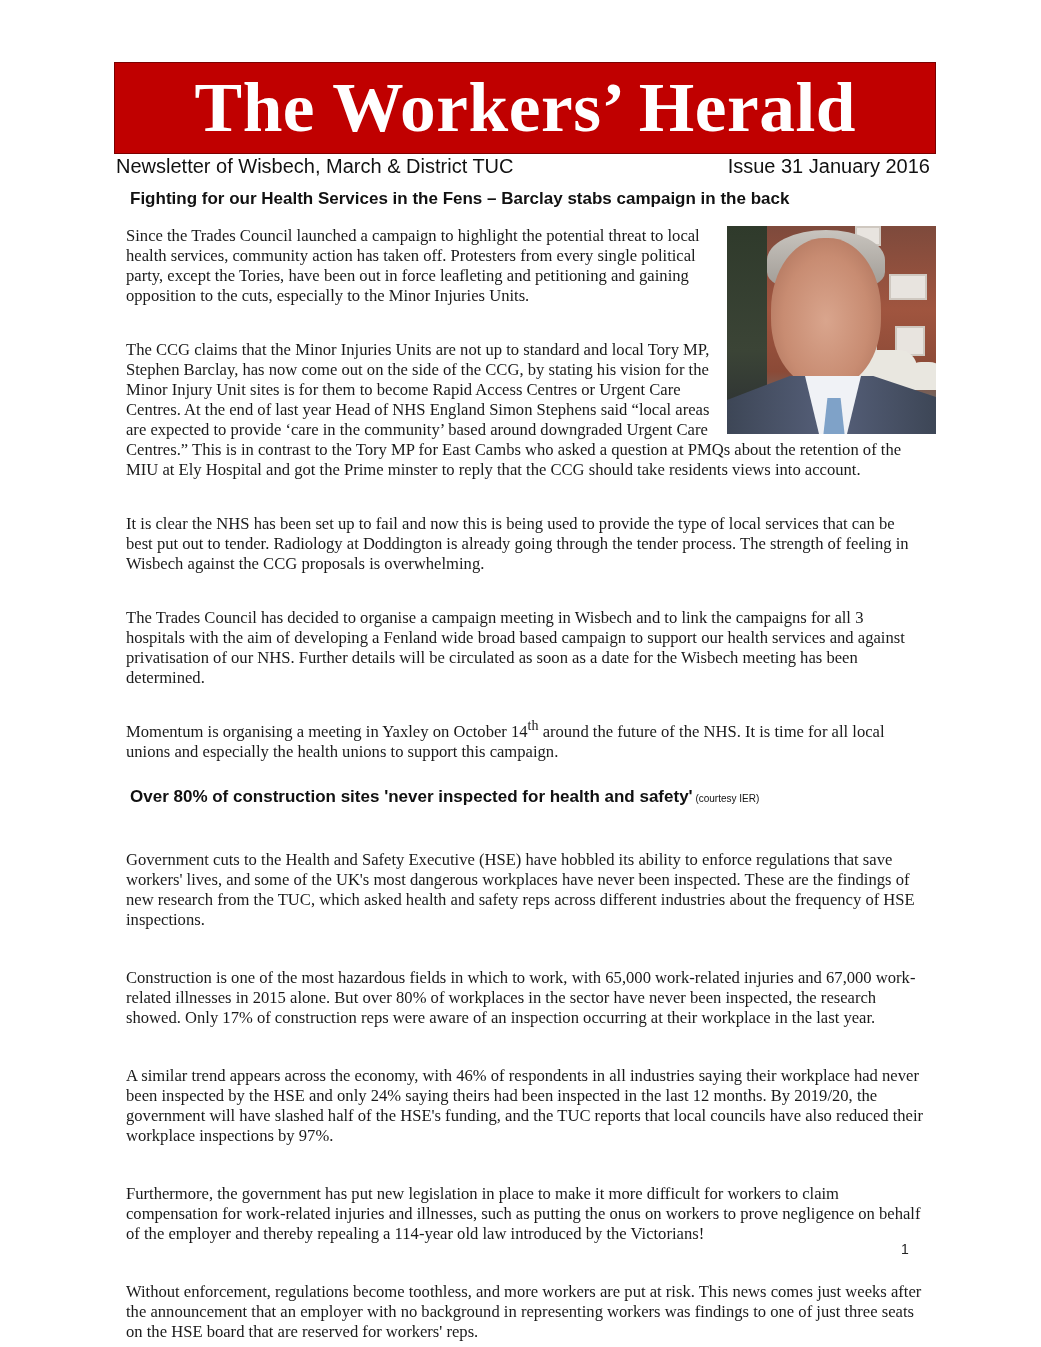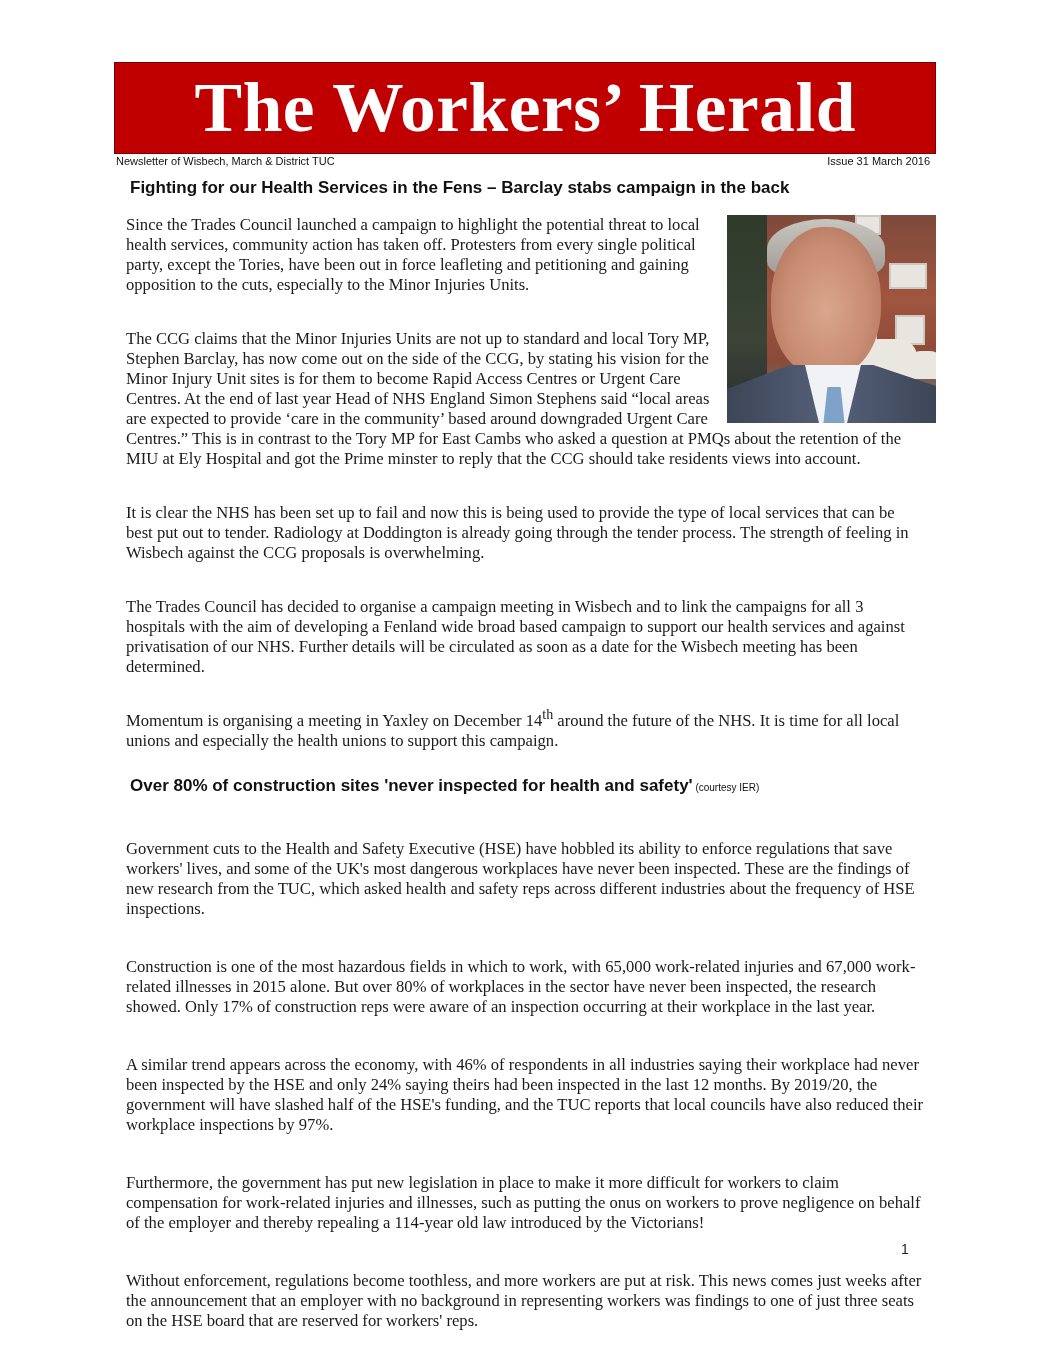--- a/index.html
+++ b/index.html
@@ -9,21 +9,21 @@
     background: #c00000; border: 1px solid #7a0000; height: 90px;
     display: flex; align-items: center; justify-content: center;
   }
   .masthead-title {
     font-family: "Liberation Serif", serif; font-weight: bold;
     color: #ffffff; font-size: 70px; letter-spacing: 0.5px; line-height: 1;
     transform: scaleX(1.02);
   }
   .subline {
     display: flex; justify-content: space-between;
-    font-family: "Liberation Sans", sans-serif; font-size: 11px; color: #111;
+    font-family: "Liberation Sans", sans-serif; font-size: 20px; color: #111;
     margin-top: 1px; padding: 0 6px 0 2px;
   }
   h2 {
     font-family: "Liberation Sans", sans-serif; font-weight: bold;
     font-size: 17px; color: #111; margin: 16px; line-height: 22px;
   }
   .credit { font-weight: normal; font-size: 10px; }
   p {
     font-family: Liberation Serif, serif; font-size: 16.6px; line-height: 20px;
     color: #1a1a1a; margin: 12px;
@@ -58,21 +58,21 @@
 </head>
 <body>
 
 <div class="page">
 
   <div class="masthead">
     <div class="masthead-title">The Workers’ Herald</div>
   </div>
   <div class="subline">
     <span>Newsletter of Wisbech, March &amp; District TUC</span>
-    <span>Issue 31 March 2016</span>
+    <span>Issue 31 January 2016</span>
   </div>
 
   <h2 class="h1-article">Fighting for our Health Services in the Fens – Barclay stabs campaign in the back</h2>
 
   <div class="article-body">
     <div class="photo" title="Photo of Stephen Barclay MP">
       <div class="bg-left"></div>
       <div class="window" style="left:128px;top:0;width:22px;height:16px;"></div>
       <div class="window" style="left:162px;top:48px;width:34px;height:22px;"></div>
       <div class="window" style="left:168px;top:100px;width:26px;height:26px;"></div>
@@ -87,21 +87,21 @@
     </div>
 
     <p>Since the Trades Council launched a campaign to highlight the potential threat to local health services, community action has taken off. Protesters from every single political party, except the Tories, have been out in force leafleting and petitioning and gaining opposition to the cuts, especially to the Minor Injuries Units.</p>
     <div class="gap"></div>
     <p>The CCG claims that the Minor Injuries Units are not up to standard and local Tory MP, Stephen Barclay, has now come out on the side of the CCG, by stating his vision for the Minor Injury Unit sites is for them to become Rapid Access Centres or Urgent Care Centres. At the end of last year Head of NHS England Simon Stephens said “local areas are expected to provide ‘care in the community’ based around downgraded Urgent Care Centres.” This is in contrast to the Tory MP for East Cambs who asked a question at PMQs about the retention of the MIU at Ely Hospital and got the Prime minster to reply that the CCG should take residents views into account.</p>
     <div class="gap"></div>
     <p>It is clear the NHS has been set up to fail and now this is being used to provide the type of local services that can be best put out to tender. Radiology at Doddington is already going through the tender process. The strength of feeling in Wisbech against the CCG proposals is overwhelming.</p>
     <div class="gap"></div>
     <p>The Trades Council has decided to organise a campaign meeting in Wisbech and to link the campaigns for all 3 hospitals with the aim of developing a Fenland wide broad based campaign to support our health services and against privatisation of our NHS. Further details will be circulated as soon as a date for the Wisbech meeting has been determined.</p>
     <div class="gap"></div>
-    <p><span>Momentum is organising a meeting in Yaxley on December 14</span><sup>th</sup><span> around the future of the NHS. It is time for all local unions and especially the health unions to support this campaign.</span></p>
+    <p><span>Momentum is organising a meeting in Yaxley on October 14</span><sup>th</sup><span> around the future of the NHS. It is time for all local unions and especially the health unions to support this campaign.</span></p>
   </div>
 
   <div class="gap" style="height:8px"></div>
   <h2 class="h2-article"><span>Over 80% of construction sites 'never inspected for health and safety'</span><span class="credit"> (courtesy IER)</span></h2>
   <div class="gap" style="height:12px"></div>
 
   <div>
     <p>Government cuts to the Health and Safety Executive (HSE) have hobbled its ability to enforce regulations that save workers' lives, and some of the UK's most dangerous workplaces have never been inspected. These are the findings of new research from the TUC, which asked health and safety reps across different industries about the frequency of HSE inspections.</p>
     <div class="gap" style="height:14px"></div>
     <p>Construction is one of the most hazardous fields in which to work, with 65,000 work-related injuries and 67,000 work-related illnesses in 2015 alone. But over 80% of workplaces in the sector have never been inspected, the research showed. Only 17% of construction reps were aware of an inspection occurring at their workplace in the last year.</p>

